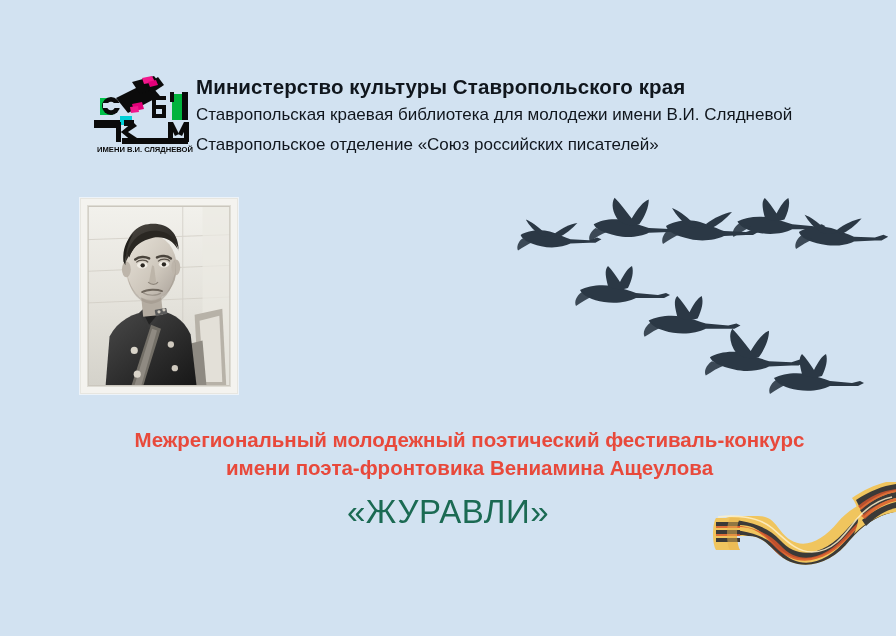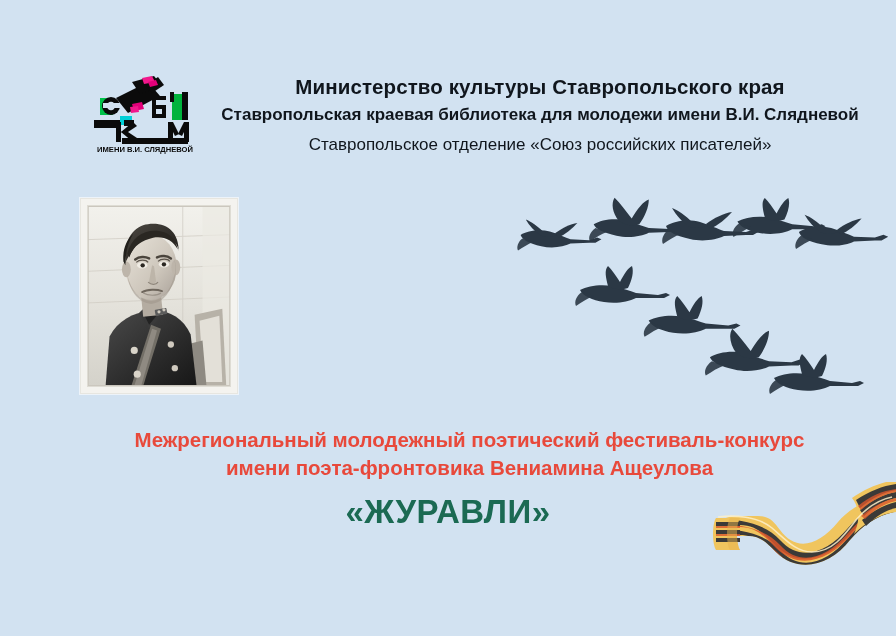--- a/index.html
+++ b/index.html
@@ -34,33 +34,32 @@
     height: 78px;
     text-align: right;
   }
   #logo svg { display: block; }
 
   #org-lines {
     position: absolute;
     left: 196px;
     top: 0;
     width: 688px;
-    text-align: center;
     color: #10161d;
   }
   .org-line-1 {
     font-size: 20.5px;
     font-weight: bold;
     letter-spacing: 0.1px;
     line-height: 26px;
     white-space: nowrap;
   }
   .org-line-2 {
     font-size: 17px;
-    font-weight: bold;
+    font-weight: normal;
     line-height: 30px;
     white-space: nowrap;
   }
   .org-line-3 {
     font-size: 17px;
     font-weight: normal;
     line-height: 30px;
     white-space: nowrap;
   }
 
@@ -111,21 +110,21 @@
     font-size: 20.5px;
     font-weight: bold;
     color: #e8493b;
     line-height: 28px;
     white-space: nowrap;
     padding-left: 43px;
   }
   .title-main {
     margin-top: 10px;
     font-size: 33px;
-    font-weight: bold;
+    font-weight: normal;
     color: #1b6a53;
     line-height: 40px;
     letter-spacing: 0.5px;
     white-space: nowrap;
   }
 
   
   #ribbon {
     position: absolute;
     left: 700px;

